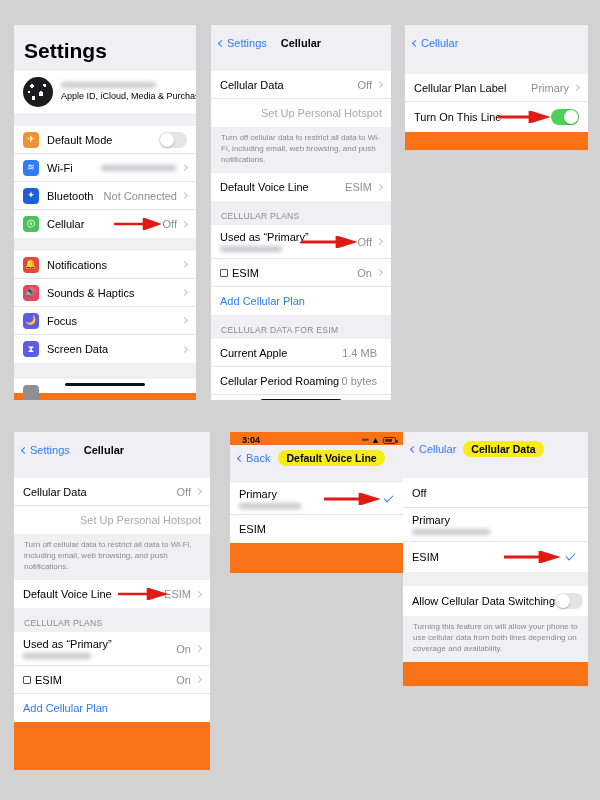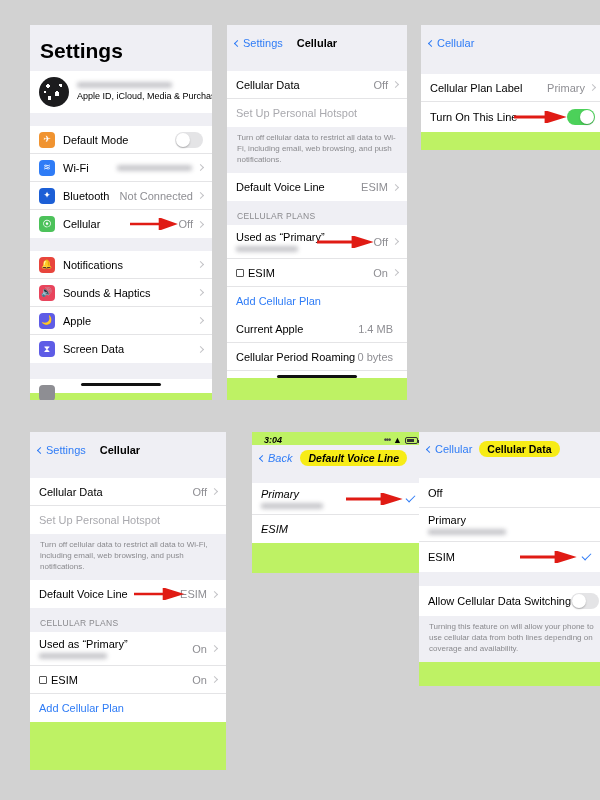--- a/index.html
+++ b/index.html
@@ -5,23 +5,22 @@
   * { box-sizing: border-box; margin: 0; padding: 0; }
   body {
     width: 600px; height: 800px;
     background: #d2d2d2;
     font-family: "Liberation Sans", sans-serif;
     position: relative;
     overflow: hidden;
   }
   .panel {
     position: absolute;
-    background: #bef264;
+    background: #f97316;
     overflow: hidden;
-    margin-left: 16px;
   }
 
   
   .navbar {
     background: #efeff4;
     display: flex;
     align-items: center;
     padding: 0 8px;
     height: 30px;
     font-size: 11px;
@@ -88,21 +87,21 @@
   }
   .footnote {
     font-size: 8px;
     color: #8a8a8e;
     line-height: 1.35;
     padding: 6px 10px 8px 10px;
     background: #efeff4;
   }
   .gap { height: 13px; background: #efeff4; }
   .link { color: #2f7cf6; }
-  .dim { color: #a9a9ae; }
+  .dim { color: #a9a9ae; text-align: right; }
 
   
   .appicon {
     width: 16px; height: 16px;
     border-radius: 4px;
     margin-right: 8px;
     flex: 0 0 auto;
     display: flex; align-items: center; justify-content: center;
     color: #fff; font-size: 9px; line-height: 1;
   }
@@ -259,21 +258,21 @@
       <span class="label">Notifications</span>
       <span class="chev"></span>
     </div>
     <div class="row">
       <span class="appicon" style="background:#e8445c;">🔊</span>
       <span class="label">Sounds &amp; Haptics</span>
       <span class="chev"></span>
     </div>
     <div class="row">
       <span class="appicon" style="background:#5e5ce6;">🌙</span>
-      <span class="label">Apple</span>
+      <span class="label">Focus</span>
       <span class="chev"></span>
     </div>
     <div class="row">
       <span class="appicon" style="background:#5e5ce6;">⧗</span>
       <span class="label">Screen Data</span>
       <span class="chev"></span>
     </div>
   </div>
 
   <div class="gap" style="height:16px;"></div>
@@ -336,20 +335,21 @@
       <span style="display:inline-block;width:8px;height:8px;border:1.3px solid #555;border-radius:1px;margin-right:4px;"></span>
       <span class="label">ESIM</span>
       <span class="value">On</span>
       <span class="chev"></span>
     </div>
     <div class="row">
       <span class="label link">Add Cellular Plan</span>
     </div>
   </div>
 
+  <div class="section-header">CELLULAR DATA FOR ESIM</div>
 
   <div class="group">
     <div class="row">
       <span class="label">Current Apple</span>
       <span class="value">1.4 MB</span>
     </div>
     <div class="row" style="position:relative;">
       <span class="label">Cellular Period Roaming</span>
       <span class="value">0 bytes</span>
     </div>
@@ -442,21 +442,21 @@
       <span class="label">ESIM</span>
       <span class="value">On</span>
       <span class="chev"></span>
     </div>
     <div class="row">
       <span class="label link">Add Cellular Plan</span>
     </div>
   </div>
 </div>
 
-<div class="panel" style="left:236px; top:432px; width:176px; height:141px;font-style:italic;">
+<div class="panel" style="left:230px; top:432px; width:176px; height:141px;">
 
   <div class="statusbar">
     <span>3:04</span>
     <span class="sb-right">
       <span class="sb-dots">•••</span>
       <span style="font-size:9px;">▲</span>
       <span class="batt">
           <i></i>
         </span>
     </span>

